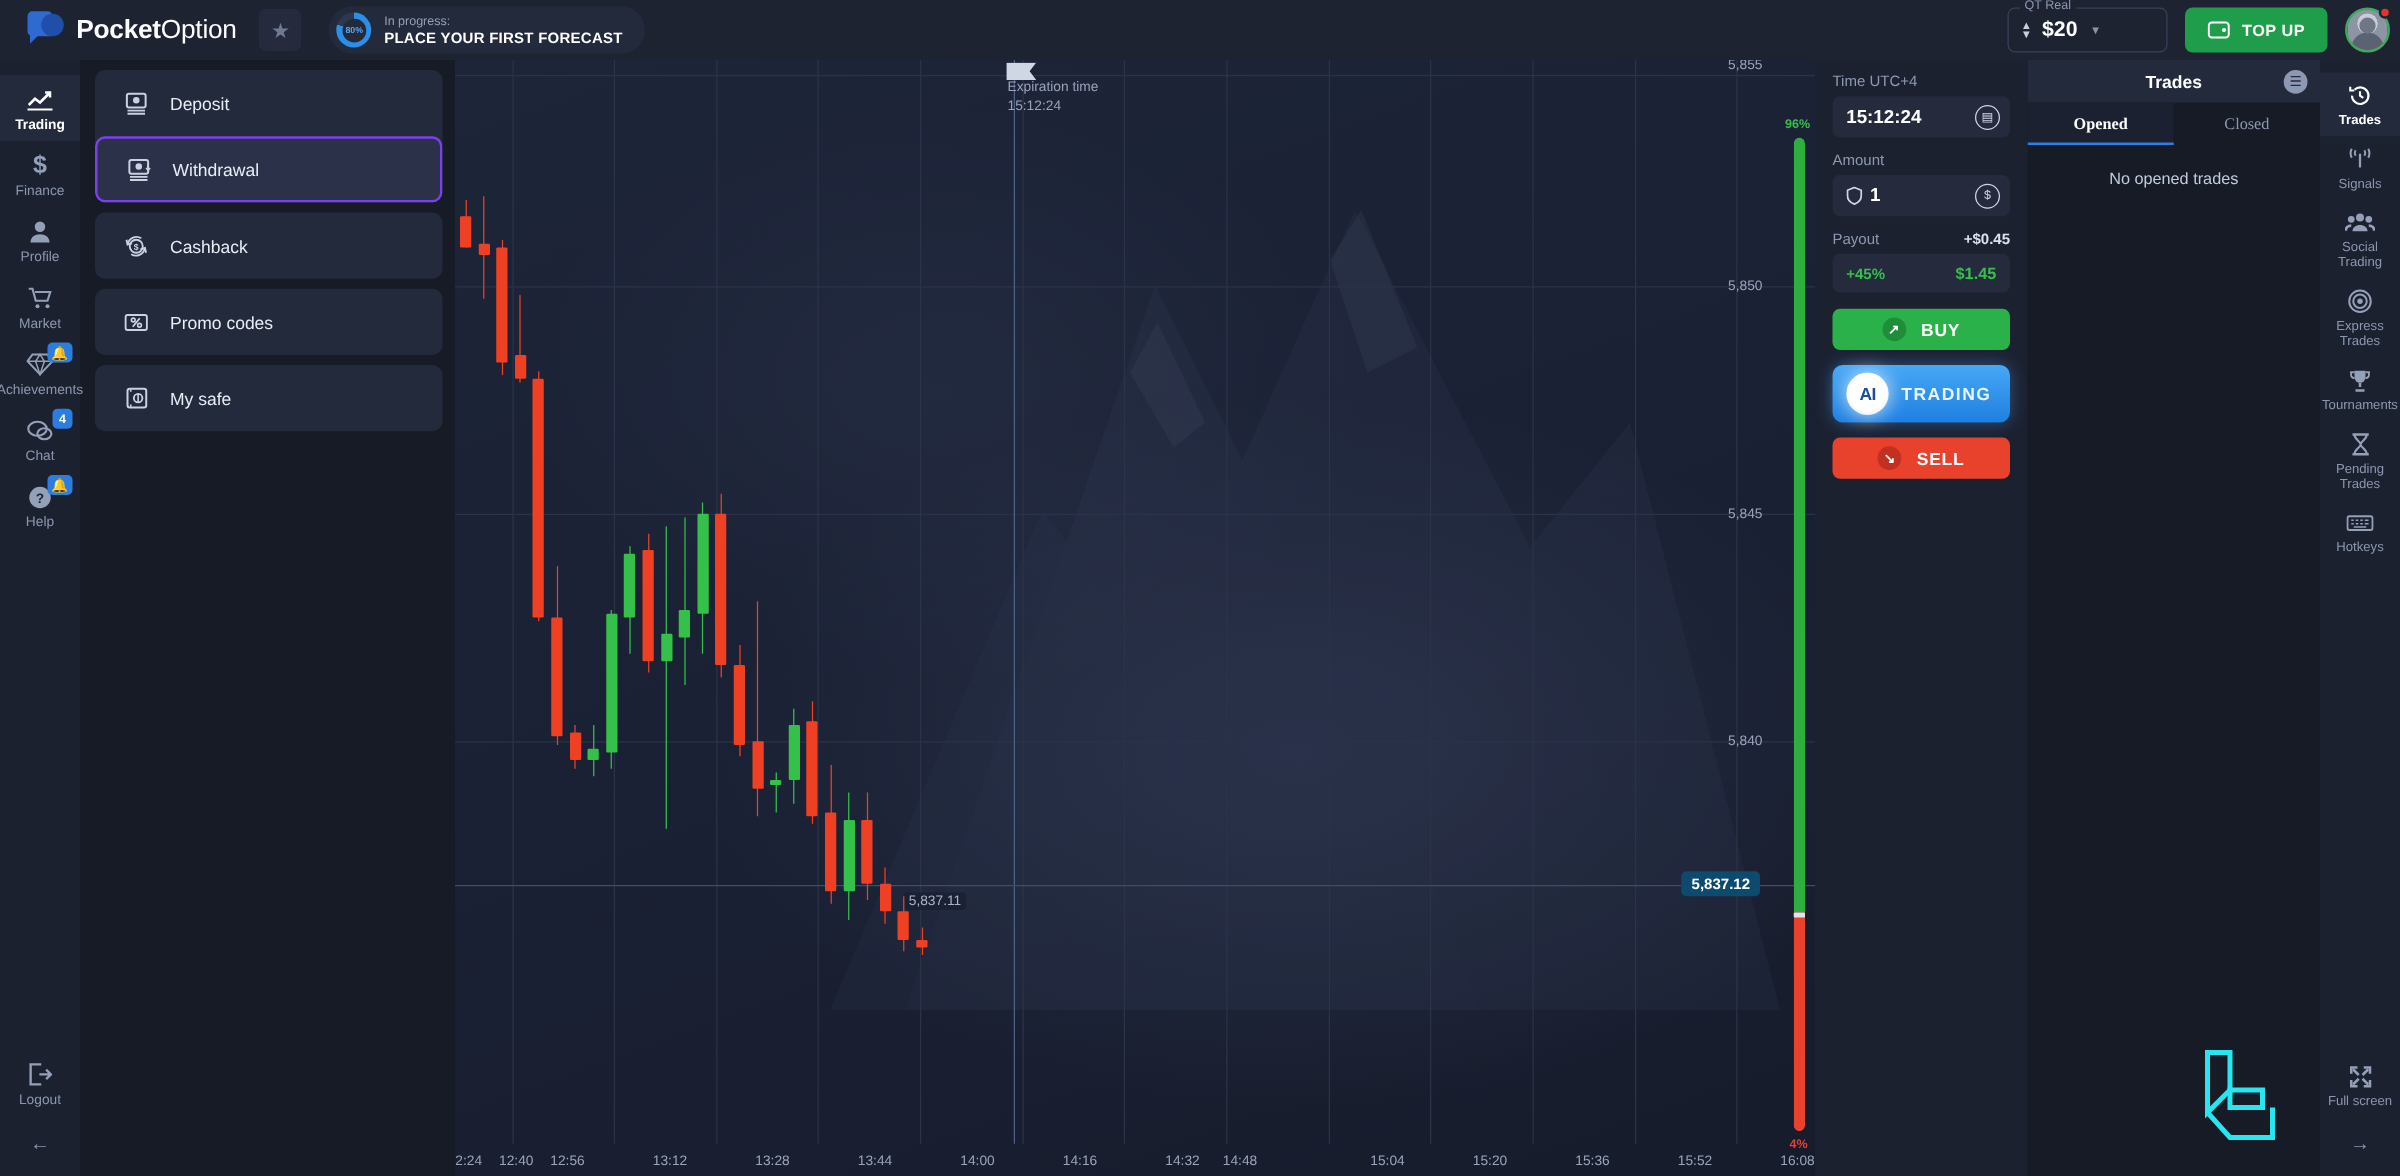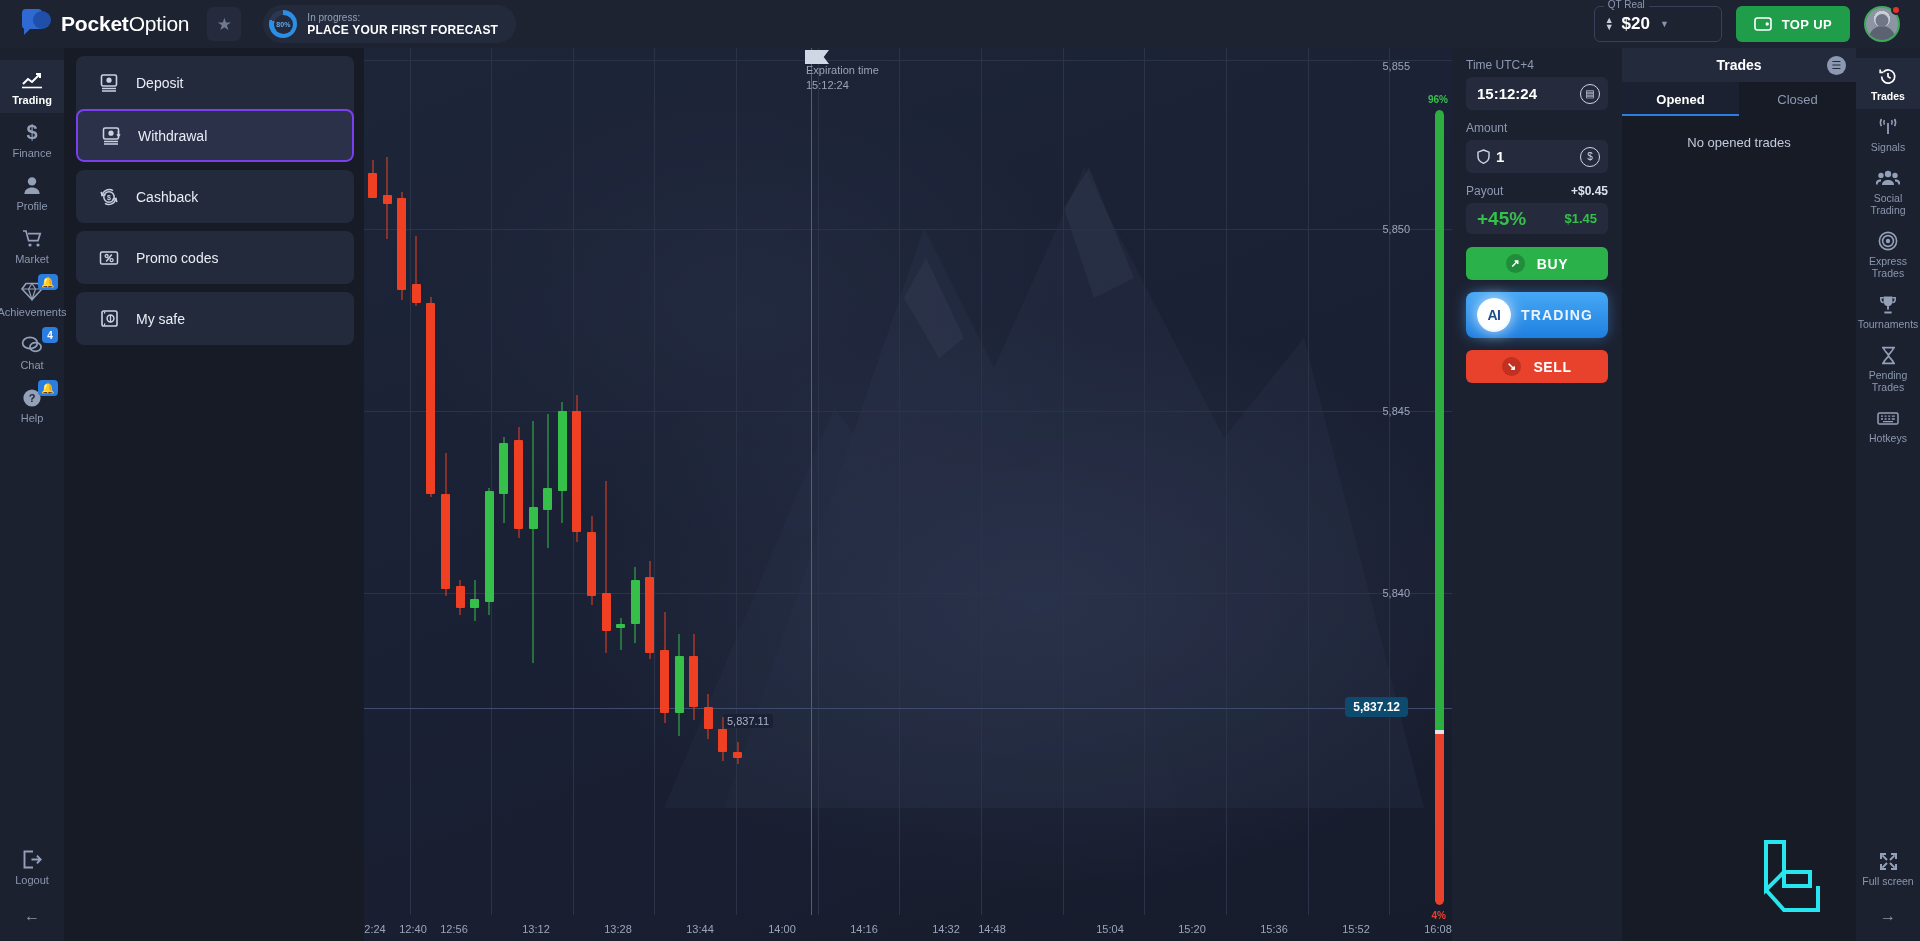--- a/index.html
+++ b/index.html
@@ -51,21 +51,21 @@
     display:flex; align-items:center; justify-content:center; position:relative;
   }
   .ring:before{
     content:""; position:absolute; width:19px; height:19px; border-radius:50%;
     background:#232a3c;
   }
   .ring span { position:relative; font-size:7px; font-weight:700; color:#63a7e8; }
   .prog-txt .l1 { font-size:10px; color:#93a0b8; line-height:12px; }
   .prog-txt .l2 { font-size:12px; font-weight:700; color:#fff; line-height:13px; letter-spacing:.2px;}
 
-  .topright { margin-left:auto; display:flex; align-items:center; gap:14px; padding-right:20px;justify-content:flex-end; }
+  .topright { margin-left:auto; display:flex; align-items:center; gap:14px; padding-right:8px;justify-content:flex-end; }
   .balance-box {
     position:relative; height:36px; min-width:128px; border:1px solid #39415a;
     border-radius:6px; display:flex; align-items:center; gap:8px; padding:0 10px; cursor:pointer;
   }
   .balance-box .cap {
     position:absolute; top:-8px; left:9px; font-size:10px; color:#8d99b2;
     background:#1e2332; padding:0 4px;
   }
   .updown { display:flex; flex-direction:column; line-height:7px; color:#c6cfe0; font-size:9px; }
   .bal-amt { font-size:17px; font-weight:700; color:#fff; }
@@ -206,21 +206,21 @@
     width:20px; height:20px; border-radius:50%; border:1.6px solid #cfd6e4;
     display:flex; align-items:center; justify-content:center; color:#cfd6e4; font-size:10px;
   }
   .payout-row { display:flex; justify-content:space-between; align-items:baseline; margin-bottom:5px; }
   .payout-row .k { font-size:12px; color:#8d99b2; }
   .payout-row .v { font-size:12px; color:#dbe2ee; font-weight:600; }
   .payout-box {
     height:31px; background:#252b3d; border-radius:6px; display:flex; align-items:center;
     justify-content:space-between; padding:0 11px; margin-bottom:13px;
   }
-  .payout-box .pct { font-size:19px; font-weight:700; color:#35c04a; }
+  .payout-box .pct { font-size:12px; font-weight:700; color:#35c04a; }
   .payout-box .amt { font-size:13px; font-weight:600; color:#35c04a; }
 
   .bigbtn {
     height:33px; border-radius:6px; display:flex; align-items:center; justify-content:center;
     gap:12px; cursor:pointer; font-size:14px; font-weight:700; letter-spacing:.6px; color:#fff;
     margin-bottom:12px;
   }
   .btn-buy { background:#2bb14a; }
   .btn-sell { background:#e8412c; }
   .arrow-circle {
@@ -255,21 +255,21 @@
   }
   .tl-head .t { font-size:14px; font-weight:600; color:#fff; }
   .tl-head .menu-ico {
     position:absolute; right:10px; width:19px; height:19px; border-radius:50%;
     background:#8d99b2; color:#232a3c; display:flex; align-items:center;
     justify-content:center; font-size:11px; cursor:pointer;
   }
   .tl-tabs { display:flex; height:34px; }
   .tl-tab {
     flex:1; display:flex; align-items:center; justify-content:center;
-    font-size:13px; color:#8d99b2; cursor:pointer; position:relative;
+    font-size:13px; color:#8d99b2; cursor:pointer; position:relative;font-family:Liberation Serif, serif;
   }
   .tl-tab.active { color:#fff; font-weight:600; background:#1b2130; }
   .tl-tab.active:after{
     content:""; position:absolute; bottom:0; left:0; right:0; height:2px; background:#2b7de0;
   }
   .tl-empty { text-align:center; font-size:13px; color:#c3ccdd; padding-top:19px; }
 
   
   .rightnav {
     position:absolute; top:48px; left:1856px; width:64px; height:893px;
@@ -526,21 +526,21 @@
       <div class="grid-v" style="left:780px"></div>
     <div class="grid-v" style="left:862px"></div>
       <div class="grid-v" style="left:944px"></div>
     <div class="grid-v" style="left:1025px"></div>
 
     <div class="grid-h" style="top:12px"></div>
     <div class="grid-h" style="top:181px"></div>
     <div class="grid-h" style="top:363px"></div>
     <div class="grid-h" style="top:545px"></div>
 
-    <div class="ylabel" style="top:18px">5,855</div>
+    <div class="ylabel" style="top:4px">5,855</div>
     <div class="ylabel" style="top:181px">5,850</div>
     <div class="ylabel" style="top:363px">5,845</div>
     <div class="ylabel" style="top:545px">5,840</div>
 
     <div class="xlabel" style="left:11px">2:24</div>
     <div class="xlabel" style="left:49px">12:40</div>
     <div class="xlabel" style="left:90px">12:56</div>
     <div class="xlabel" style="left:172px">13:12</div>
     <div class="xlabel" style="left:254px">13:28</div>
     <div class="xlabel" style="left:336px">13:44</div>

